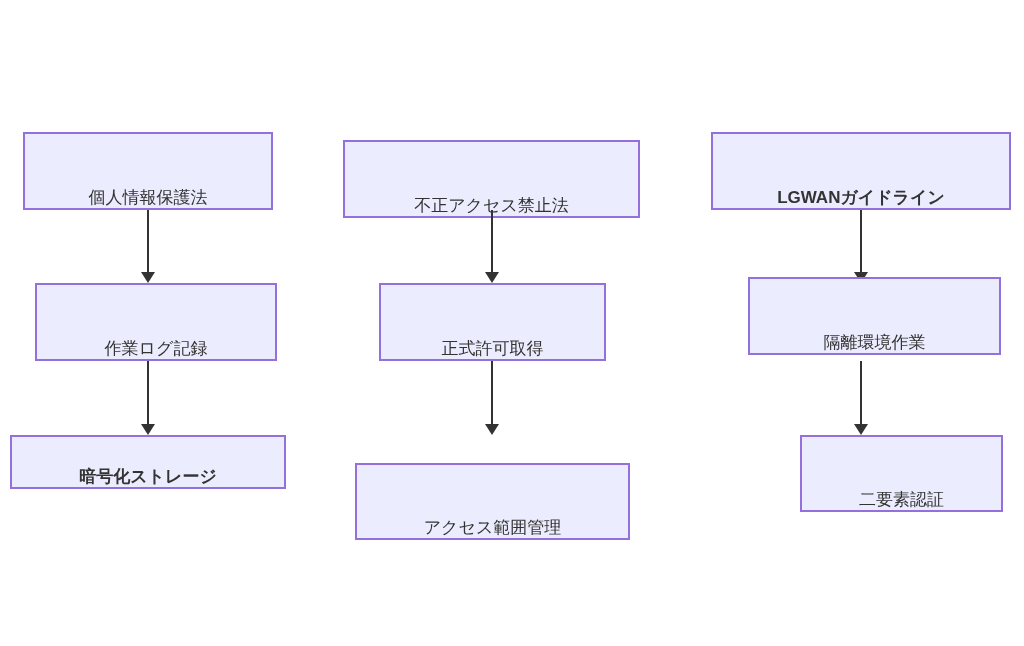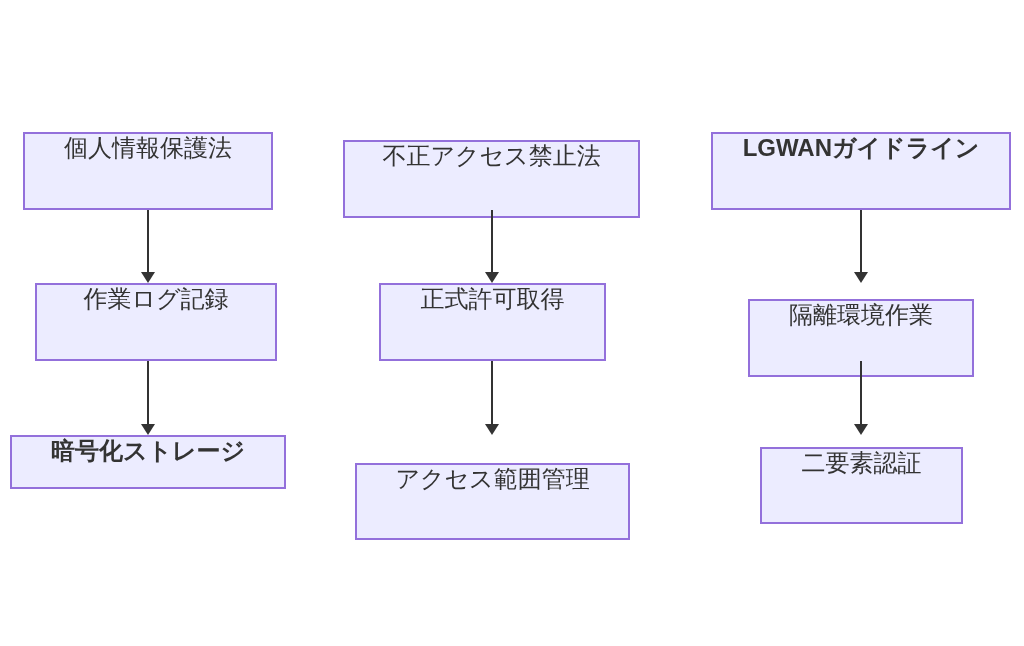--- a/index.html
+++ b/index.html
@@ -15,39 +15,39 @@
     font-family: "Liberation Sans", sans-serif;
     overflow: hidden;
   }
   .node {
     position: absolute;
     box-sizing: border-box;
     background: var(--color-node_fill, #ECECFF);
     border: 2px solid var(--color-node_border, #9370DB);
     color: var(--color-text, #333333);
     display: flex;
-    align-items: flex-start;
+    align-items: flex-end;
     justify-content: center;
-    font-size: 24px;
+    font-size: 17px;
     line-height: 1.2;
     text-align: center;
     white-space: nowrap;
   }
   
   .n1 { left: 23px;  top: 132px; width: 250px; height: 78px; }
   .n2 { left: 35px;  top: 283px; width: 242px; height: 78px; }
   .n3 { left: 10px;  top: 435px; width: 276px; height: 54px; font-weight: bold; }
   
   .n4 { left: 343px; top: 132px; width: 297px; height: 78px; margin-top: 8px; }
   .n5 { left: 379px; top: 283px; width: 227px; height: 78px; }
   .n6 { left: 355px; top: 435px; width: 275px; height: 77px; margin-top: 28px; }
   
   .n7 { left: 711px; top: 132px; width: 300px; height: 78px; font-weight: bold; }
-  .n8 { left: 748px; top: 299px; width: 226px; height: 78px; }
-  .n9 { left: 760px; top: 435px; width: 203px; height: 77px; margin-top: 12px; }
+  .n8 { left: 748px; top: 277px; width: 253px; height: 78px; }
+  .n9 { left: 800px; top: 435px; width: 203px; height: 77px; }
 
   .arrow {
     position: absolute;
     width: 14px;
     display: flex;
     flex-direction: column;
     align-items: center;
   }
   .arrow .shaft {
     width: 2px;

